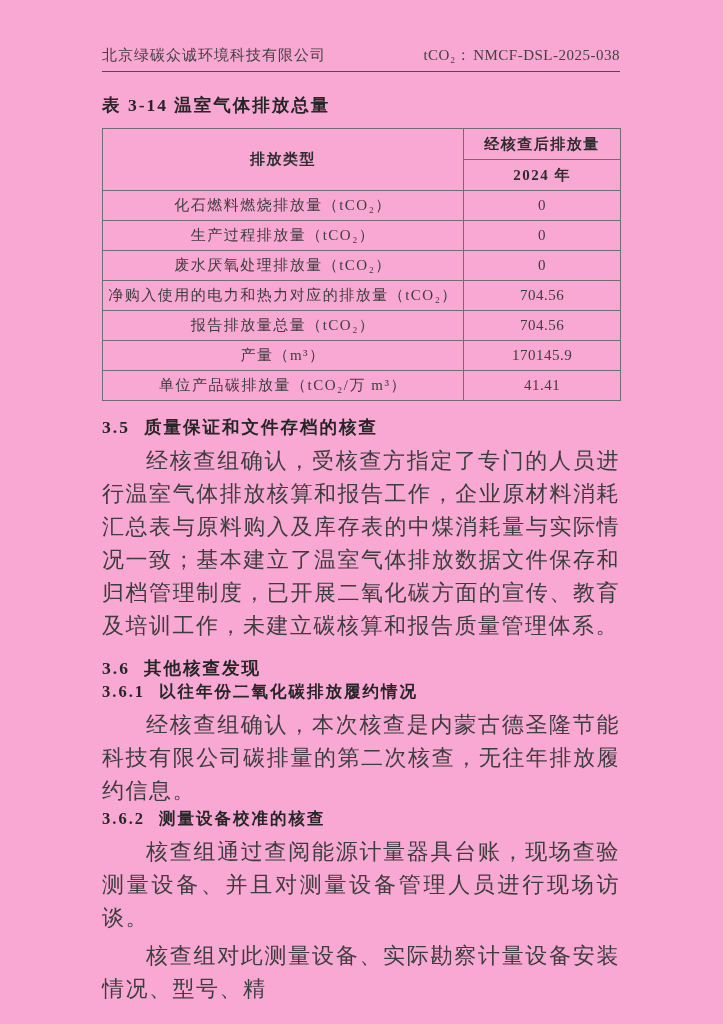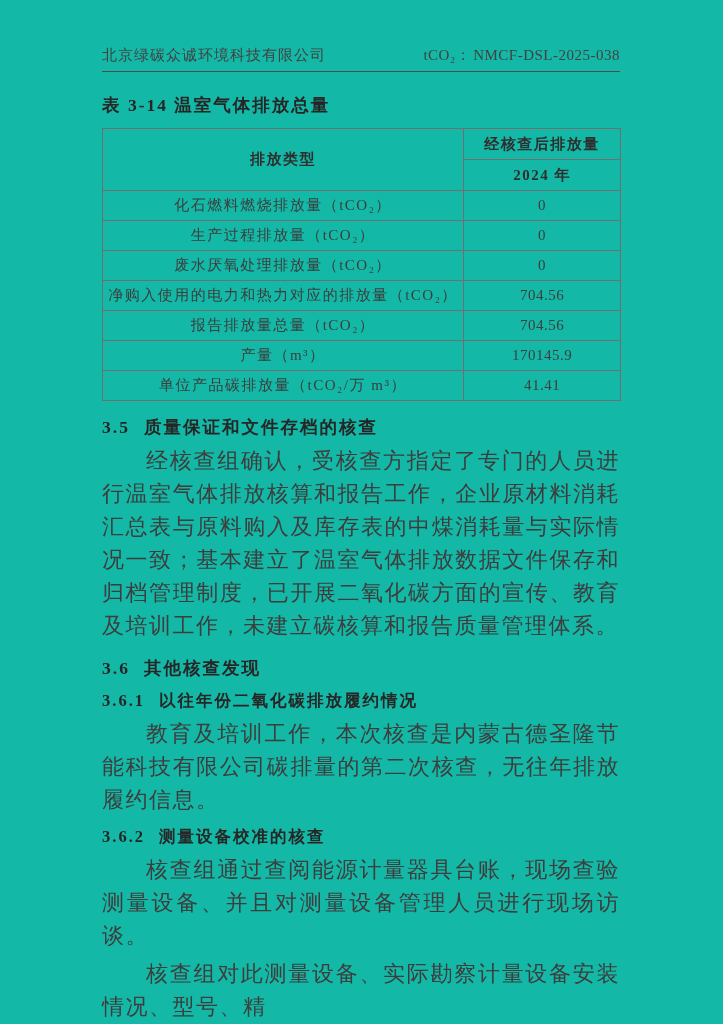--- a/index.html
+++ b/index.html
@@ -4,21 +4,21 @@
 <style>
   html, body {
     margin: 0;
     padding: 0;
     background: #ffffff;
   }
   .page {
     position: relative;
     width: 723px;
     height: 1024px;
-    background: #14b8a6;
+    background: #f9a8d4;
     font-family: "Liberation Serif", "DejaVu Serif", serif;
     color: #3a3a3a;
     overflow: hidden;
   }
   .content {
     margin-left: 102px;
     width: 518px;
   }
   
   .doc-header {
@@ -77,21 +77,21 @@
   table.emissions td.num { letter-spacing: 0.5px; }
   
   .h2 {
     margin-top: 14px;
     font-size: 17.5px;
     font-weight: bold;
     color: #262626;
     letter-spacing: 2px;
   }
   .h3 {
-    margin-top: 10px;
+    margin-top: 1px;
     font-size: 16.5px;
     font-weight: bold;
     color: #262626;
     letter-spacing: 2px;
   }
   .h2 .sec-title, .h3 .sec-title { margin-left: 14px; }
   
   .para {
     margin-top: 5px;
     font-size: 22px;
@@ -179,21 +179,21 @@
     </div>
     <div class="para">经核查组确认，受核查方指定了专门的人员进行温室气体排放核算和报告工作，企业原材料消耗汇总表与原料购入及库存表的中煤消耗量与实际情况一致；基本建立了温室气体排放数据文件保存和归档管理制度，已开展二氧化碳方面的宣传、教育及培训工作，未建立碳核算和报告质量管理体系。</div>
 
     <div class="h2">
       <span class="sec-num">3.6</span><span class="sec-title">其他核查发现</span>
     </div>
 
     <div class="h3">
       <span class="sec-num">3.6.1</span><span class="sec-title">以往年份二氧化碳排放履约情况</span>
     </div>
-    <div class="para">教育及培训工作，本次核查是内蒙古德圣隆节能科技有限公司碳排量的第二次核查，无往年排放履约信息。</div>
+    <div class="para">经核查组确认，本次核查是内蒙古德圣隆节能科技有限公司碳排量的第二次核查，无往年排放履约信息。</div>
 
     <div class="h3">
       <span class="sec-num">3.6.2</span><span class="sec-title">测量设备校准的核查</span>
     </div>
     <div class="para">核查组通过查阅能源计量器具台账，现场查验测量设备、并且对测量设备管理人员进行现场访谈。</div>
     <div class="para">核查组对此测量设备、实际勘察计量设备安装情况、型号、精</div>
 
   </div>
 
 </div>

